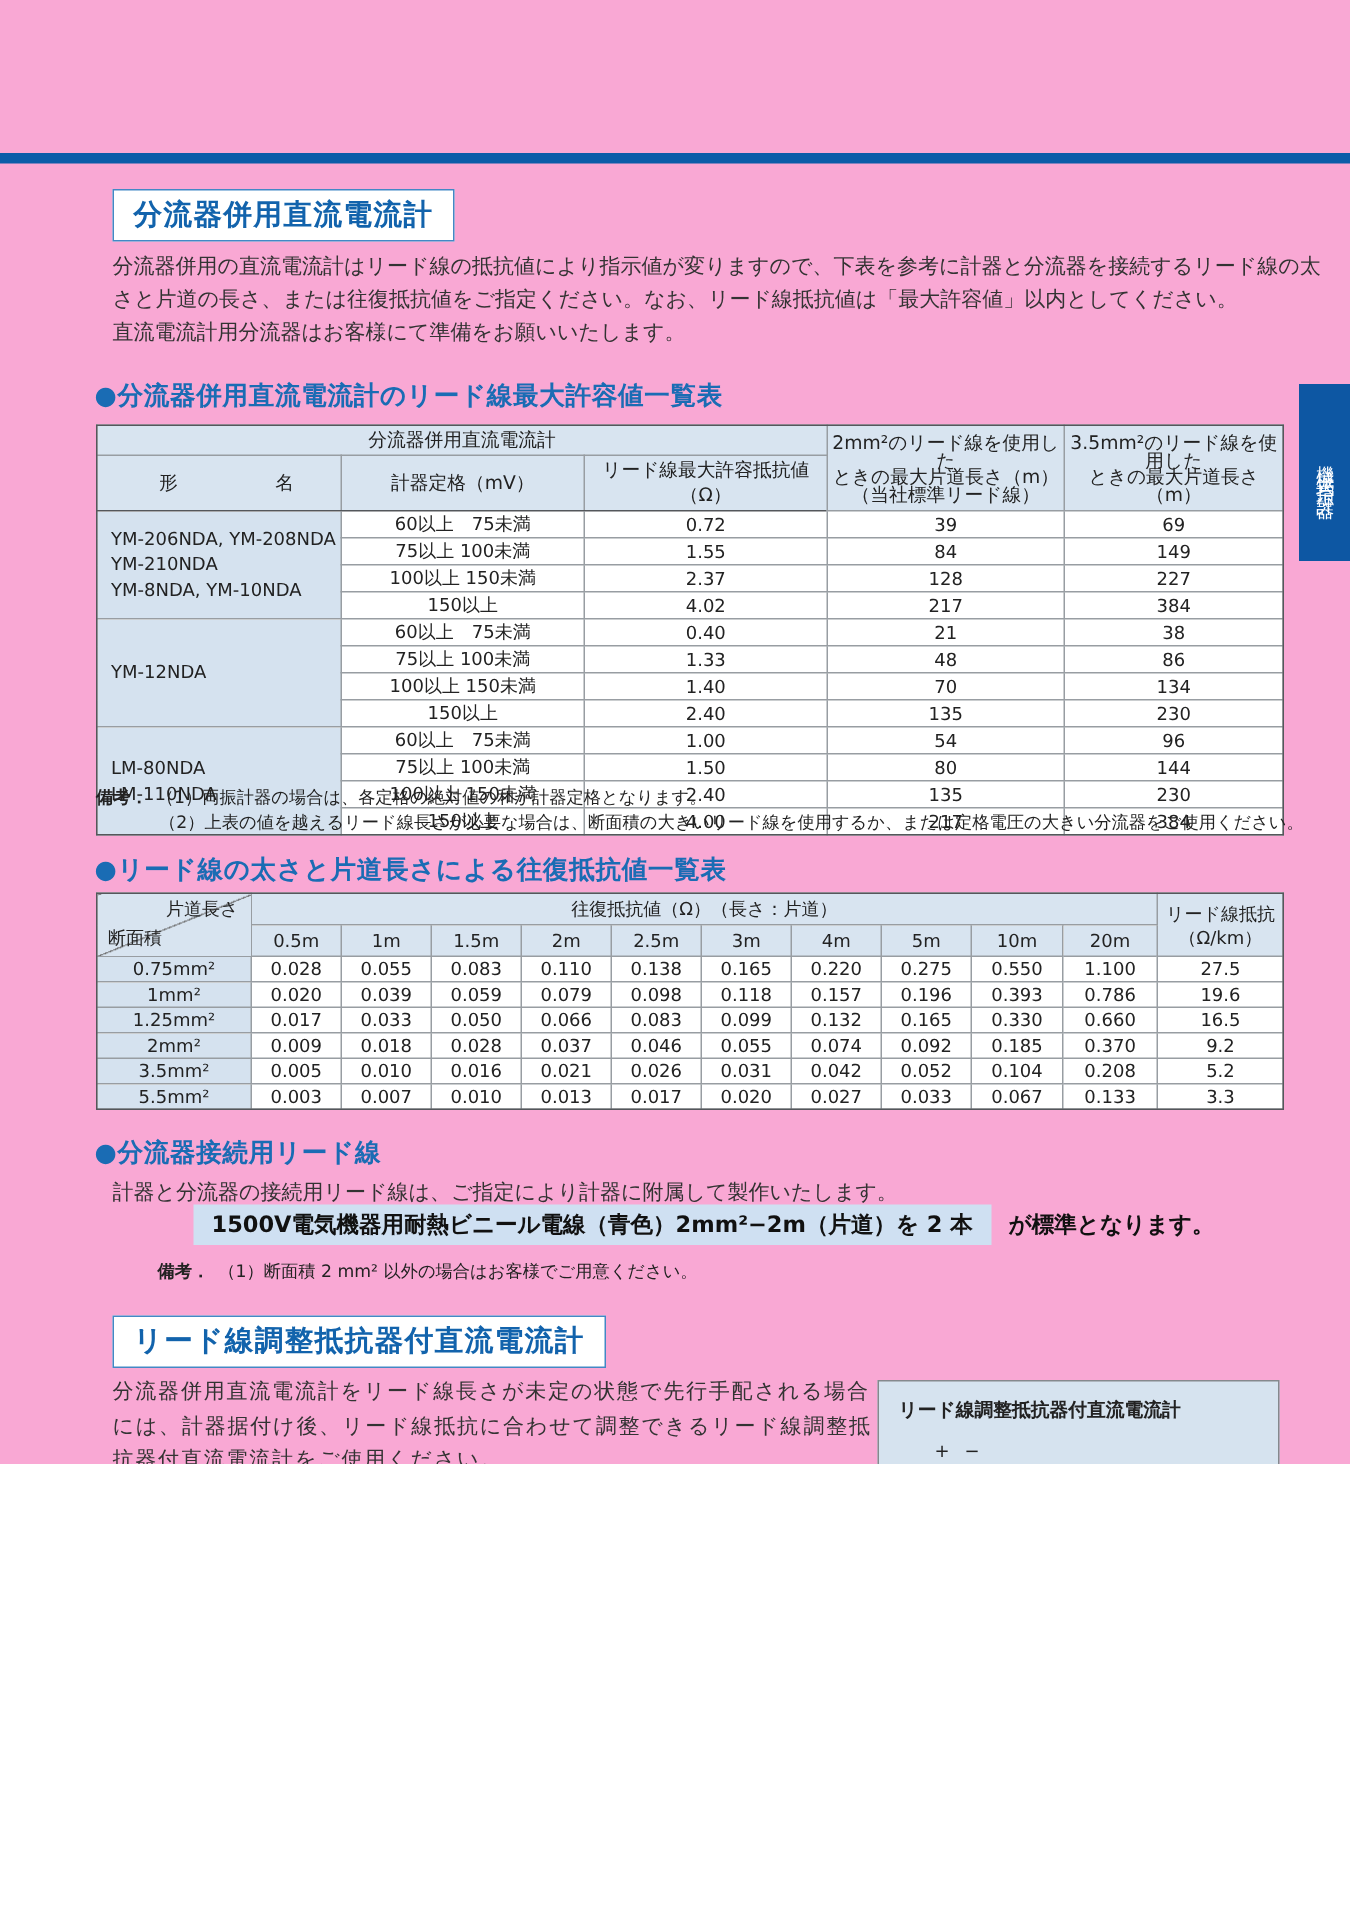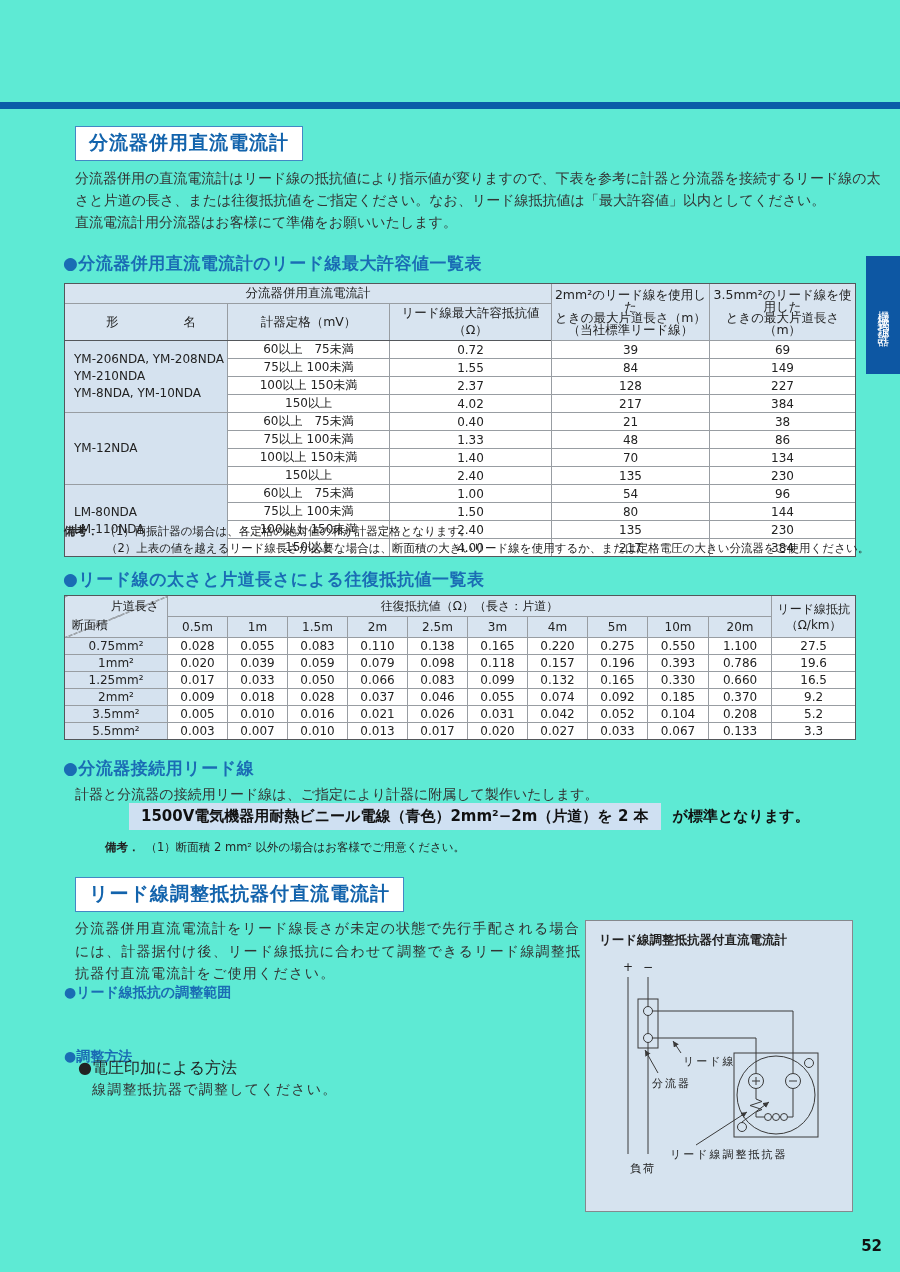--- a/index.html
+++ b/index.html
@@ -1,16 +1,16 @@
 <!DOCTYPE html>
 <html><head>
 <meta charset="utf-8">
 <style>
   html,body{margin:0;padding:0;background:#fff;}
-  .page{position:relative;width:900px;height:1272px;background:#5eead4;overflow:hidden;
+  .page{position:relative;width:900px;height:976px;background:#f9a8d4;overflow:hidden;
         font-family:"DejaVu Sans",sans-serif;color:#222;}
   .top-bar{position:absolute;left:0;top:102px;width:900px;height:7px;background:#0b5ca8;}
   .title-box{position:absolute;border:1px solid #4388c5;color:#1263ac;font-size:19px;
              font-weight:bold;padding:3px 13px 4px;letter-spacing:1px;background:#fff;white-space:nowrap;}
   .body-lines div{white-space:nowrap;}
   .lead-para{position:absolute;left:75px;top:167px;font-size:14px;line-height:22px;color:#333;}
   .sec-heading{position:absolute;font-size:17px;font-weight:bold;color:#1a6cb4;letter-spacing:0.5px;white-space:nowrap;}
   
   table{border-collapse:collapse;position:absolute;table-layout:fixed;background:#fff;
         outline:1px solid #54575b;outline-offset:-1px;}

